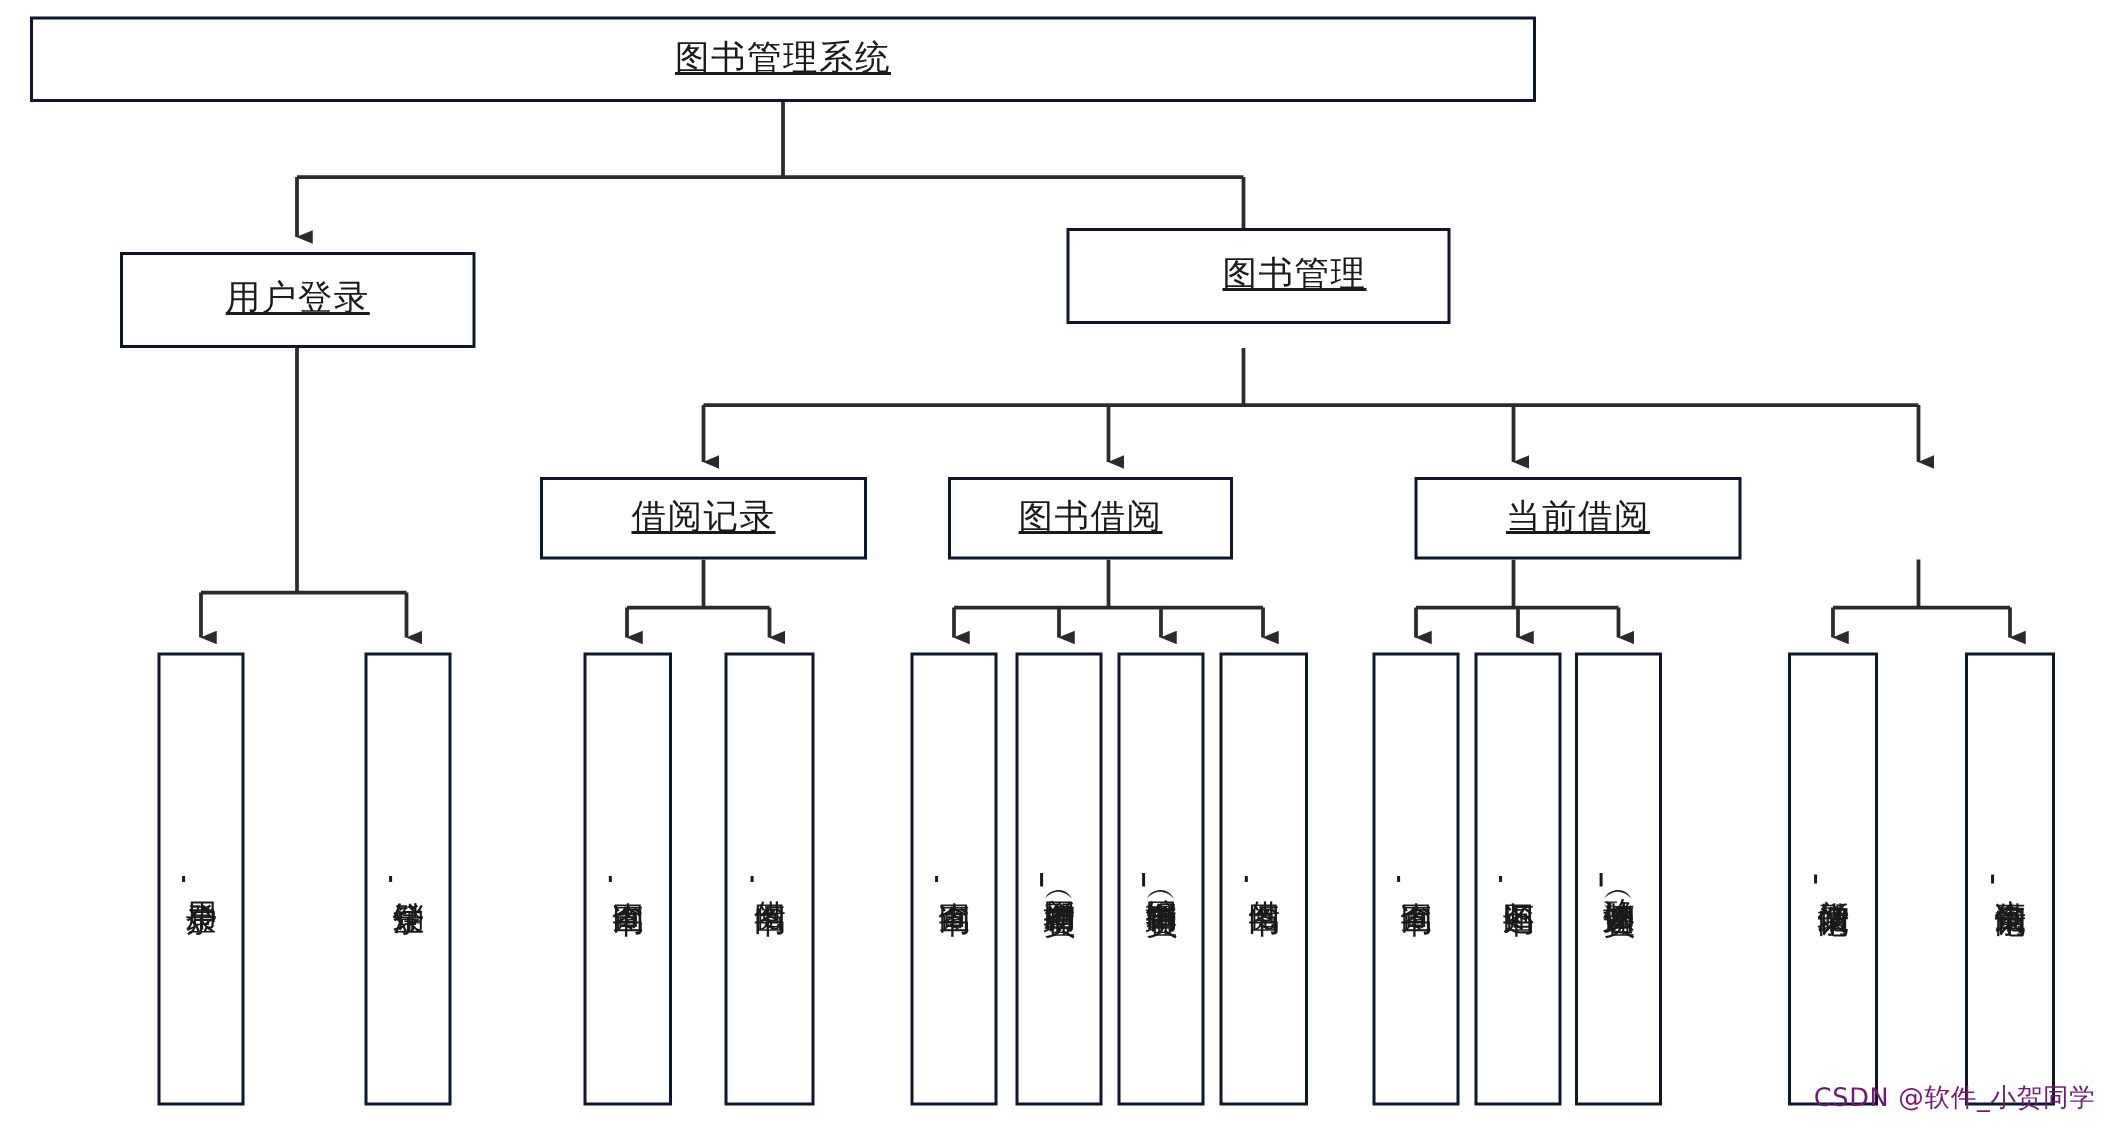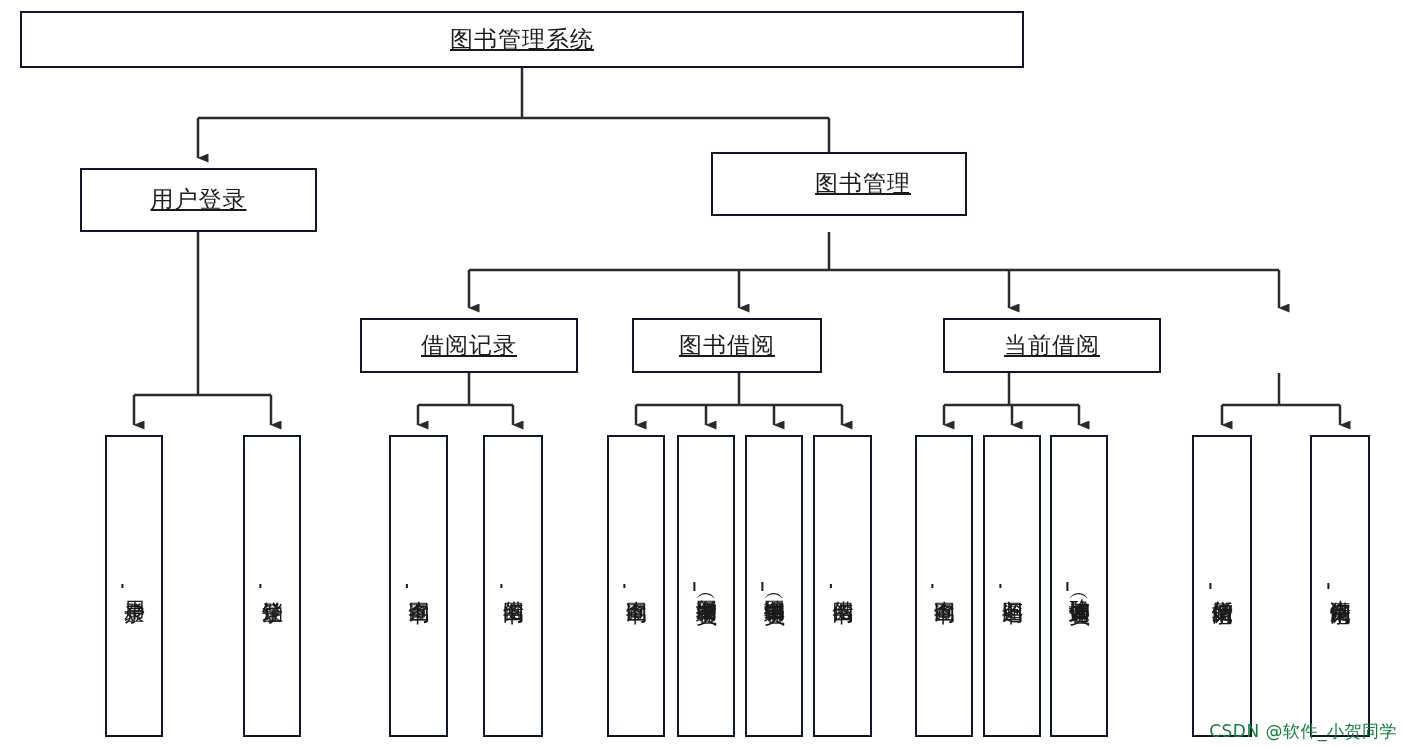--- a/index.html
+++ b/index.html
@@ -60,21 +60,21 @@
     writing-mode: vertical-rl;
     text-orientation: upright;
     display: block;
     max-height: 100%;
   }
   #watermark {
     position: absolute;
     right: 8px;
     bottom: 4px;
     font-size: 17px;
-    color: #15803d;
+    color: #701a75;
     letter-spacing: 0.5px;
     white-space: nowrap;
     z-index: 5;
   }
 </style>
 </head>
 <body>
 
 <div id="diagram-root">
 

